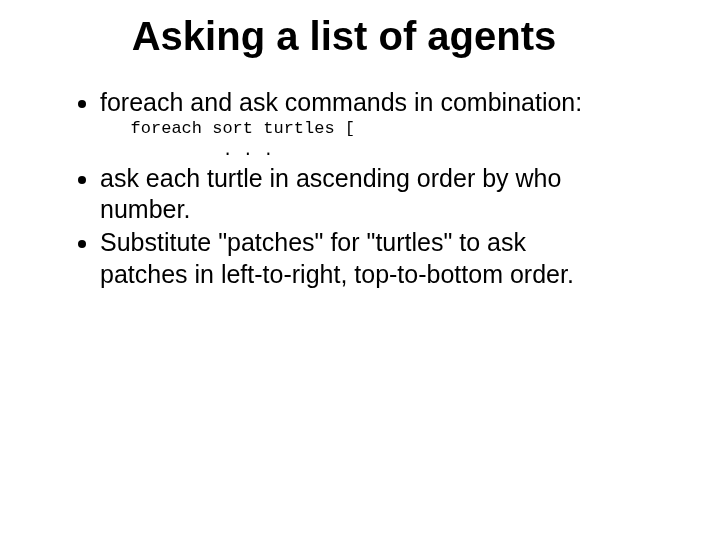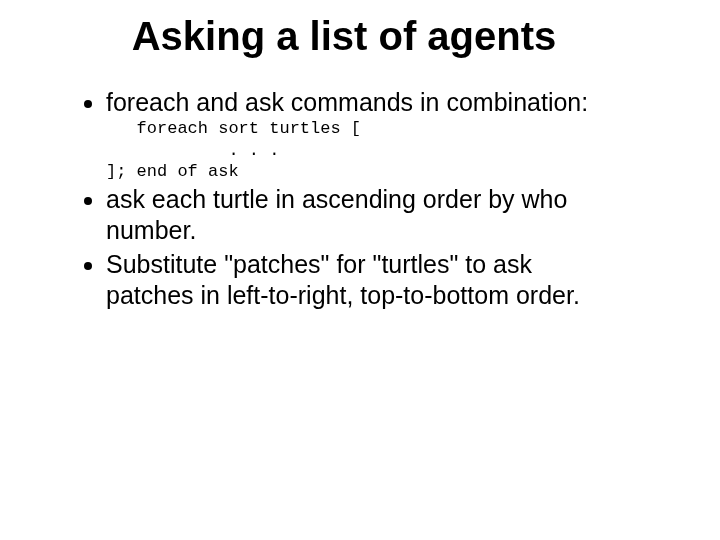--- a/index.html
+++ b/index.html
@@ -19,21 +19,21 @@
   }
   h1.title {
     font-size: 40px;
     font-weight: bold;
     margin: 0 0 28px 0;
     text-align: center;
     letter-spacing: 0px;
   }
   ul.bullets {
     list-style: disc;
-    margin: 16px;
+    margin: 10px;
     padding-left: 30px;
     font-size: 25px;
     line-height: 1.25;
   }
   ul.bullets > li {
     margin-bottom: 2px;
   }
   .code {
     font-family: "Courier New", Courier, monospace;
     white-space: pre;
@@ -46,21 +46,20 @@
 <body>
 
 <div class="slide">
   <h1 class="title">Asking a list of agents</h1>
 
   <ul class="bullets">
     <li>
       <span>foreach and ask commands in combination:</span>
       <span class="code">   foreach sort turtles [</span>
       <span class="code">            . . .</span>
-      <span class="code">]; end of ask</span>
     </li>
     <li>
       <span>ask each turtle in ascending order by who number.</span>
     </li>
     <li>
       <span>Substitute "patches" for "turtles" to ask patches in left-to-right, top-to-bottom order.</span>
     </li>
   </ul>
 </div>
 

